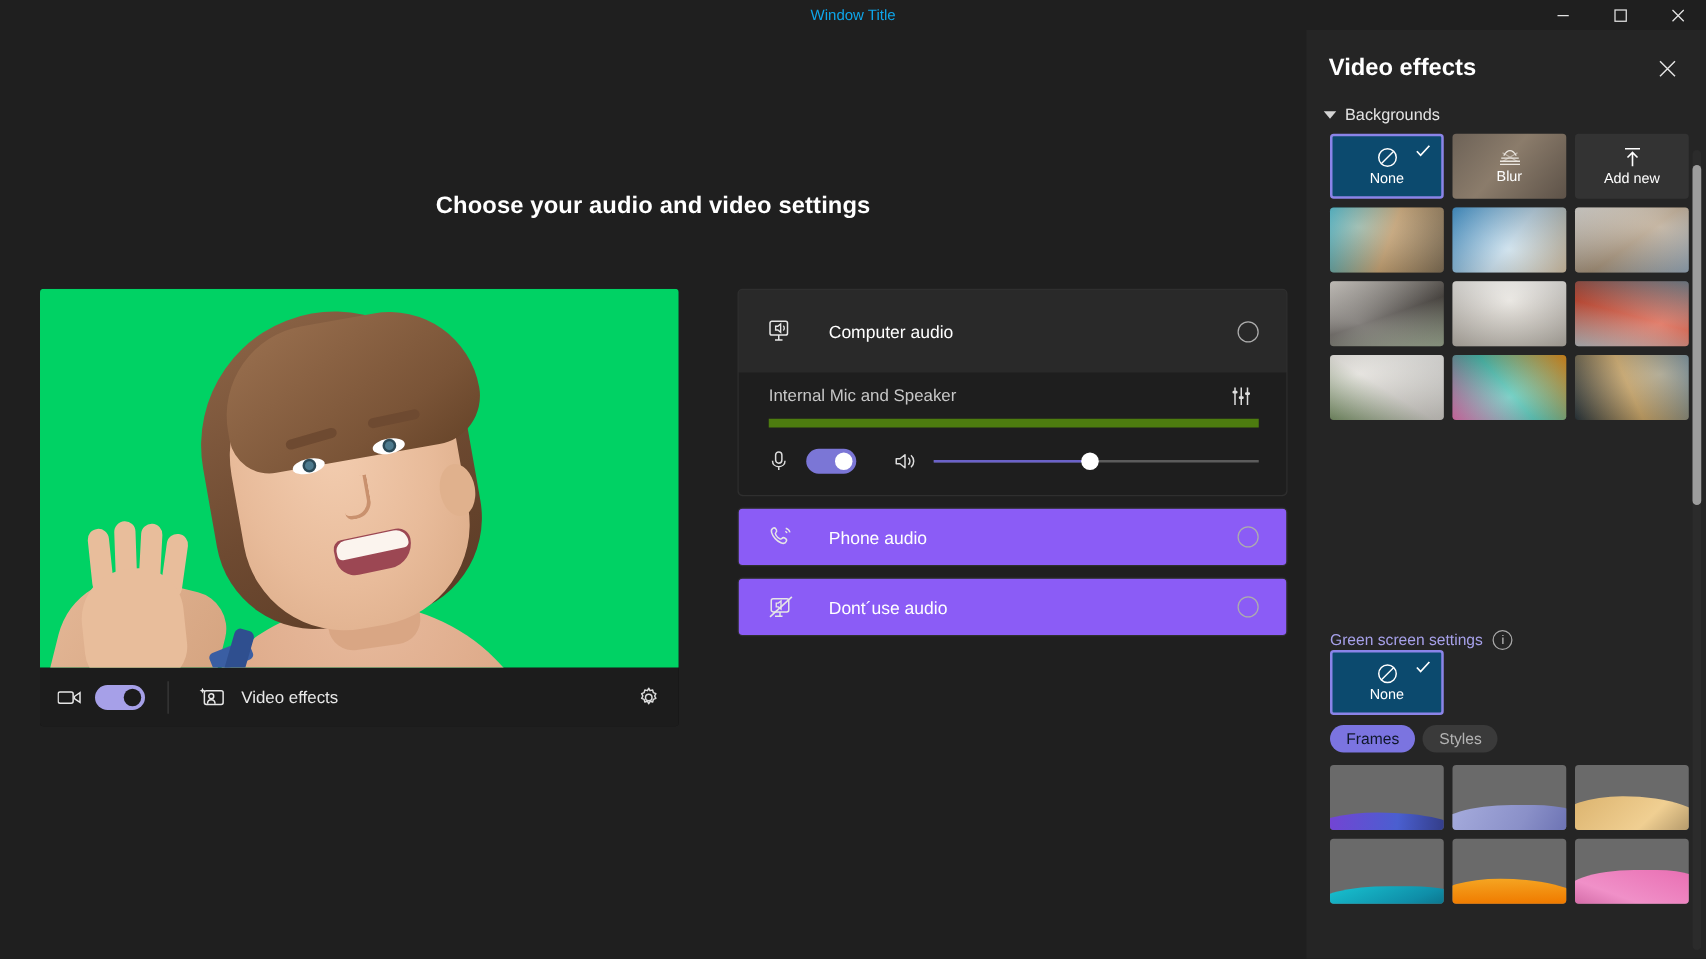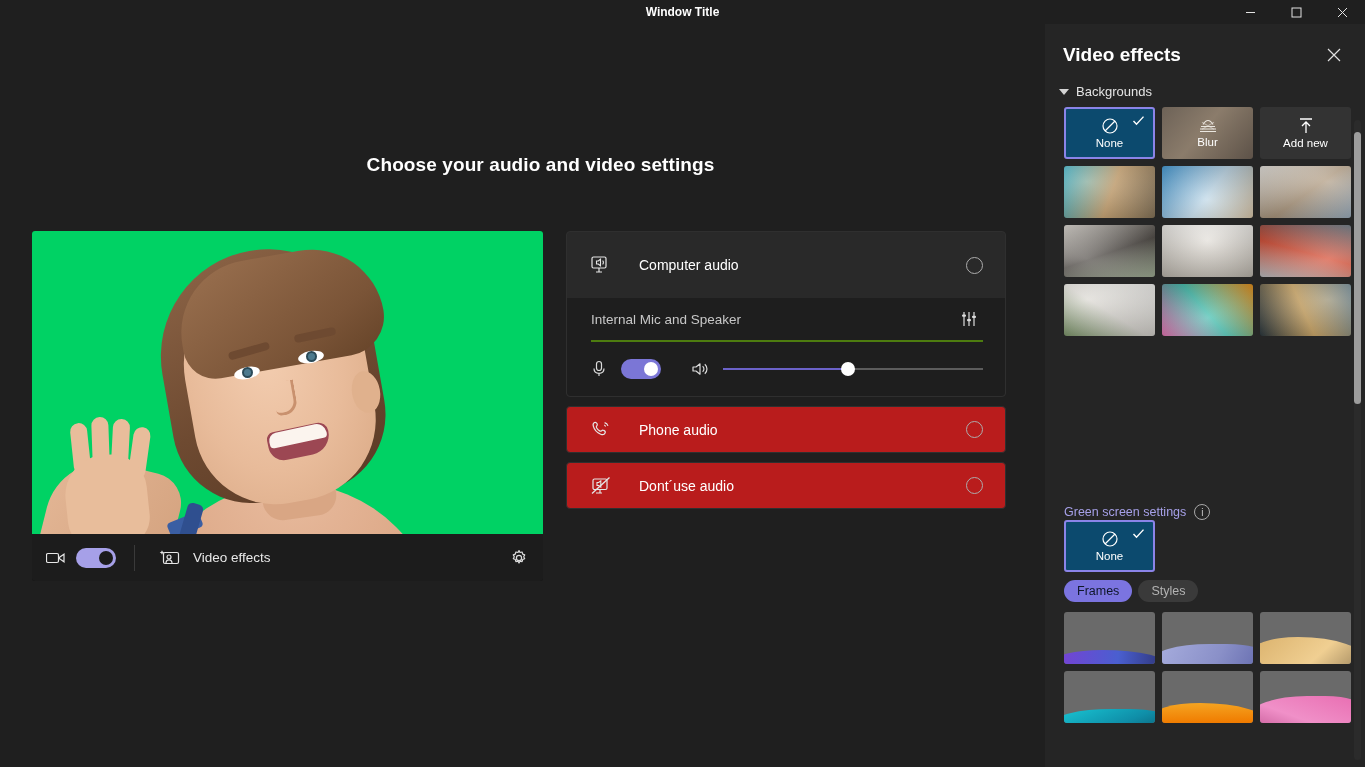--- a/index.html
+++ b/index.html
@@ -10,34 +10,34 @@
     overflow: hidden;
     color: #ffffff;
   }
 
   
   .titlebar {
     position: absolute; top: 0; left: 0; width: 1365px; height: 24px;
     background: #1f1f1f;
     display: flex; align-items: center; justify-content: center;
   }
-  .titlebar-text { font-size: 12px; color: #ffffff; font-weight: bold; }
+  .titlebar-text { font-size: 12px; color: #0ea5e9; }
   .winctl { position: absolute; top: 0; right: 0; height: 24px; display: flex; }
   .winctl > div {
     width: 46px; height: 24px; display: flex; align-items: center; justify-content: center;
     color: #e3e3e3;
   }
 
   
   .stage {
     position: absolute; top: 24px; left: 0; width: 1045px; height: 743px;
     background: #1f1f1f;
   }
   .heading {
-    position: absolute; top: 130px; left: 18px; width: 1045px;
+    position: absolute; top: 130px; left: 0; width: 1045px;
     text-align: center; font-size: 19px; font-weight: bold; color: #ffffff;
     letter-spacing: .1px;
   }
 
   
   .preview {
     position: absolute; left: 32px; top: 207px; width: 511px; height: 350px;
     background: #141414; border-radius: 3px; overflow: hidden;
     display: flex; flex-direction: column;
   }
@@ -155,41 +155,41 @@
   .ve-btn {
     display: flex; align-items: center; gap: 12px; padding: 6px 8px;
     border-radius: 4px; cursor: pointer; color: #e8e8e8; font-size: 13.5px;
   }
   .gear-btn {
     margin-left: auto; width: 32px; height: 32px; border-radius: 4px;
     display: flex; align-items: center; justify-content: center; cursor: pointer;
   }
 
   
-  .audio-col { position: absolute; left: 566px; top: 207px; width: 440px; }
+  .audio-col { position: absolute; left: 590px; top: 207px; width: 440px; }
   .audio-card {
-    background: #b91c1c; border-radius: 4px; margin-bottom: 9px;
+    background: #8b5cf6; border-radius: 4px; margin-bottom: 9px;
     border: 1px solid #2f2f2f;
   }
   .audio-row {
     height: 45px; display: flex; align-items: center; padding: 0 22px 0 24px;
     cursor: pointer;
   }
   .audio-row .ico { width: 30px; display: flex; align-items: center; color: #e6e6e6; }
   .audio-row .lbl { font-size: 14px; color: #ffffff; margin-left: 18px; }
   .radio {
     margin-left: auto; width: 17px; height: 17px; border-radius: 50%;
     border: 1px solid #adadad; background: transparent;
   }
   .computer-card { background: #292929; }
   .computer-card .audio-row { height: 66px; }
   .device-sub { background: #1e1e1e; border-radius: 0 0 4px 4px; padding: 0 22px 0 24px; }
   .device-line {
     height: 44px; display: flex; align-items: center;
-    border-bottom: 2px solid #4d7c0f;
+    border-bottom: 7px solid #4d7c0f;
   }
   .device-name { font-size: 13.5px; color: #c7c7c7; }
   .sliders-btn {
     margin-left: auto; width: 28px; height: 28px; display: flex;
     align-items: center; justify-content: center; border-radius: 4px; cursor: pointer;
   }
   .mic-line { height: 54px; display: flex; align-items: center; gap: 0; }
   .mic-ico { width: 26px; display: flex; align-items: center; color: #dcdcdc; }
   .toggle-sm {
     width: 40px; height: 20px; border-radius: 10px; background: #7b76d6;

